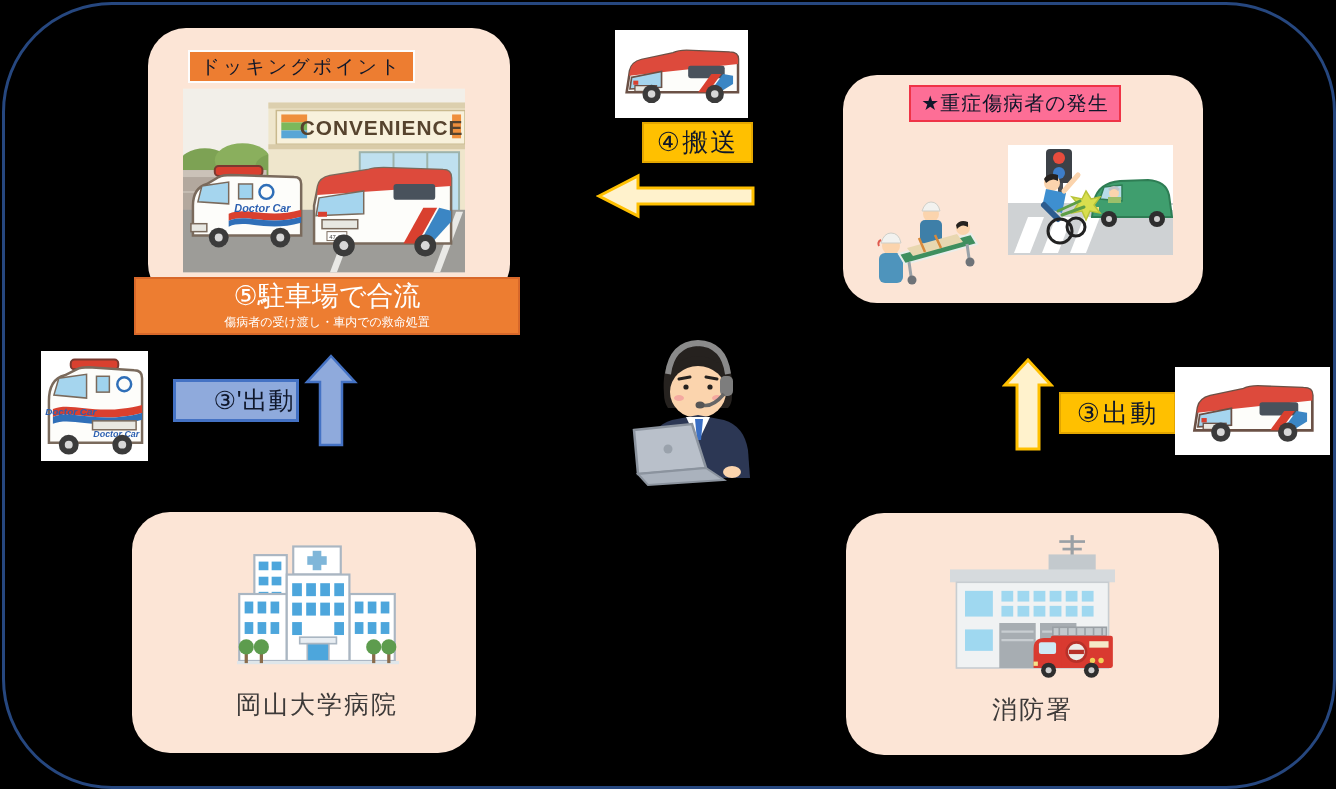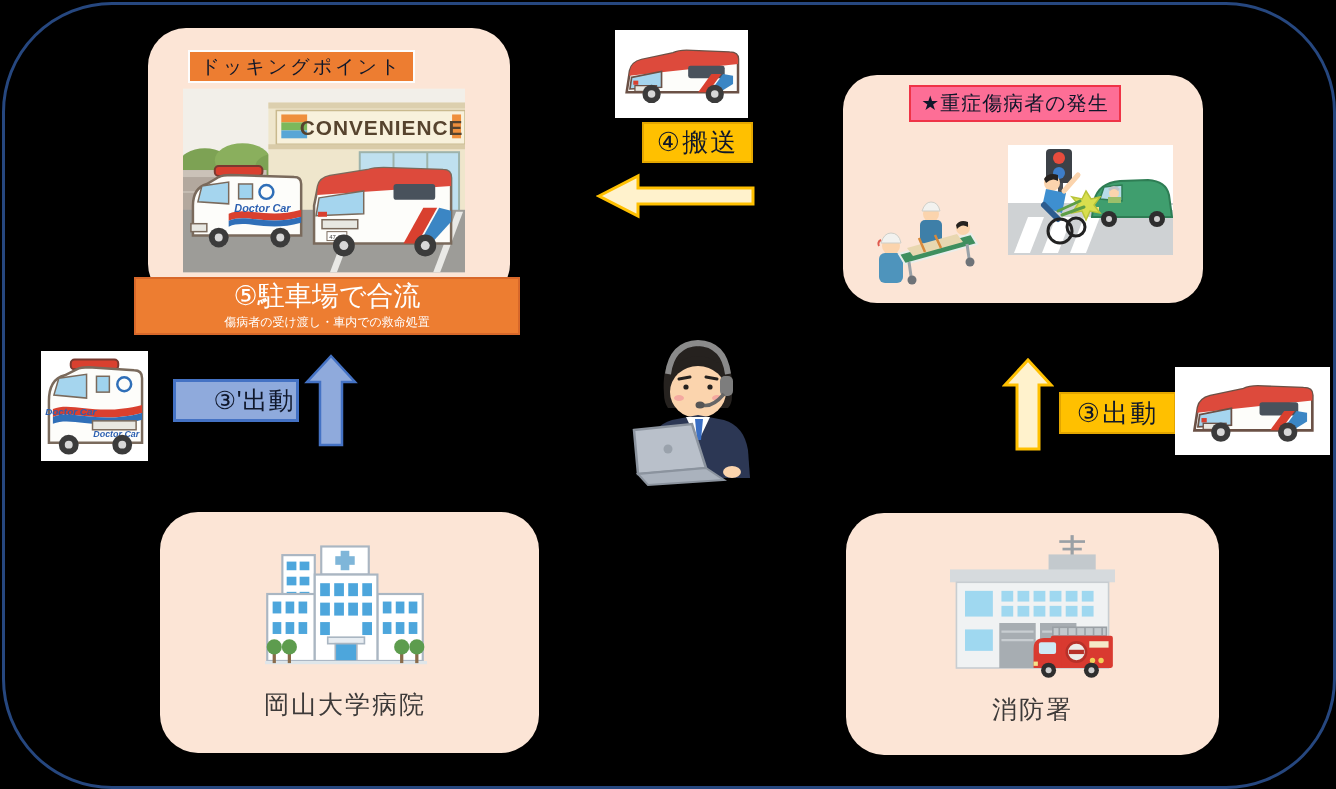--- a/index.html
+++ b/index.html
@@ -258,21 +258,21 @@
   </div>
 
   <div class="abs lbl lbl-blue" style="left:173px;top:379px;width:126px;height:43px;">
     <span>③'出動</span>
   </div>
 
   <svg class="abs" style="left:304px;top:353px;" width="54" height="95" viewBox="0 0 54 95">
     <polygon points="27,3 51,29 38,29 38,92 16,92 16,29 3,29" fill="#8FAADC" stroke="#4472C4" stroke-width="2.5" stroke-linejoin="miter"></polygon>
   </svg>
 
-  <div class="abs peach box" style="left:160px;top:512px;width:379px;height:241px;">
+  <div class="abs peach box" style="left:132px;top:512px;width:344px;height:241px;">
     <svg class="abs" style="left:95px;top:28px;" width="180" height="135" viewBox="0 0 160 125">
       <rect x="22" y="14" width="30" height="98" fill="#FFF" stroke="#AAB6C2" stroke-width="2"></rect>
       <g fill="#4DA6DC">
         <rect x="26" y="20" width="9" height="8"></rect>
           <rect x="38" y="20" width="9" height="8"></rect>
         <rect x="26" y="34" width="9" height="8"></rect>
           <rect x="38" y="34" width="9" height="8"></rect>
         <rect x="26" y="48" width="9" height="8"></rect>
           <rect x="38" y="48" width="9" height="8"></rect>
       </g>

